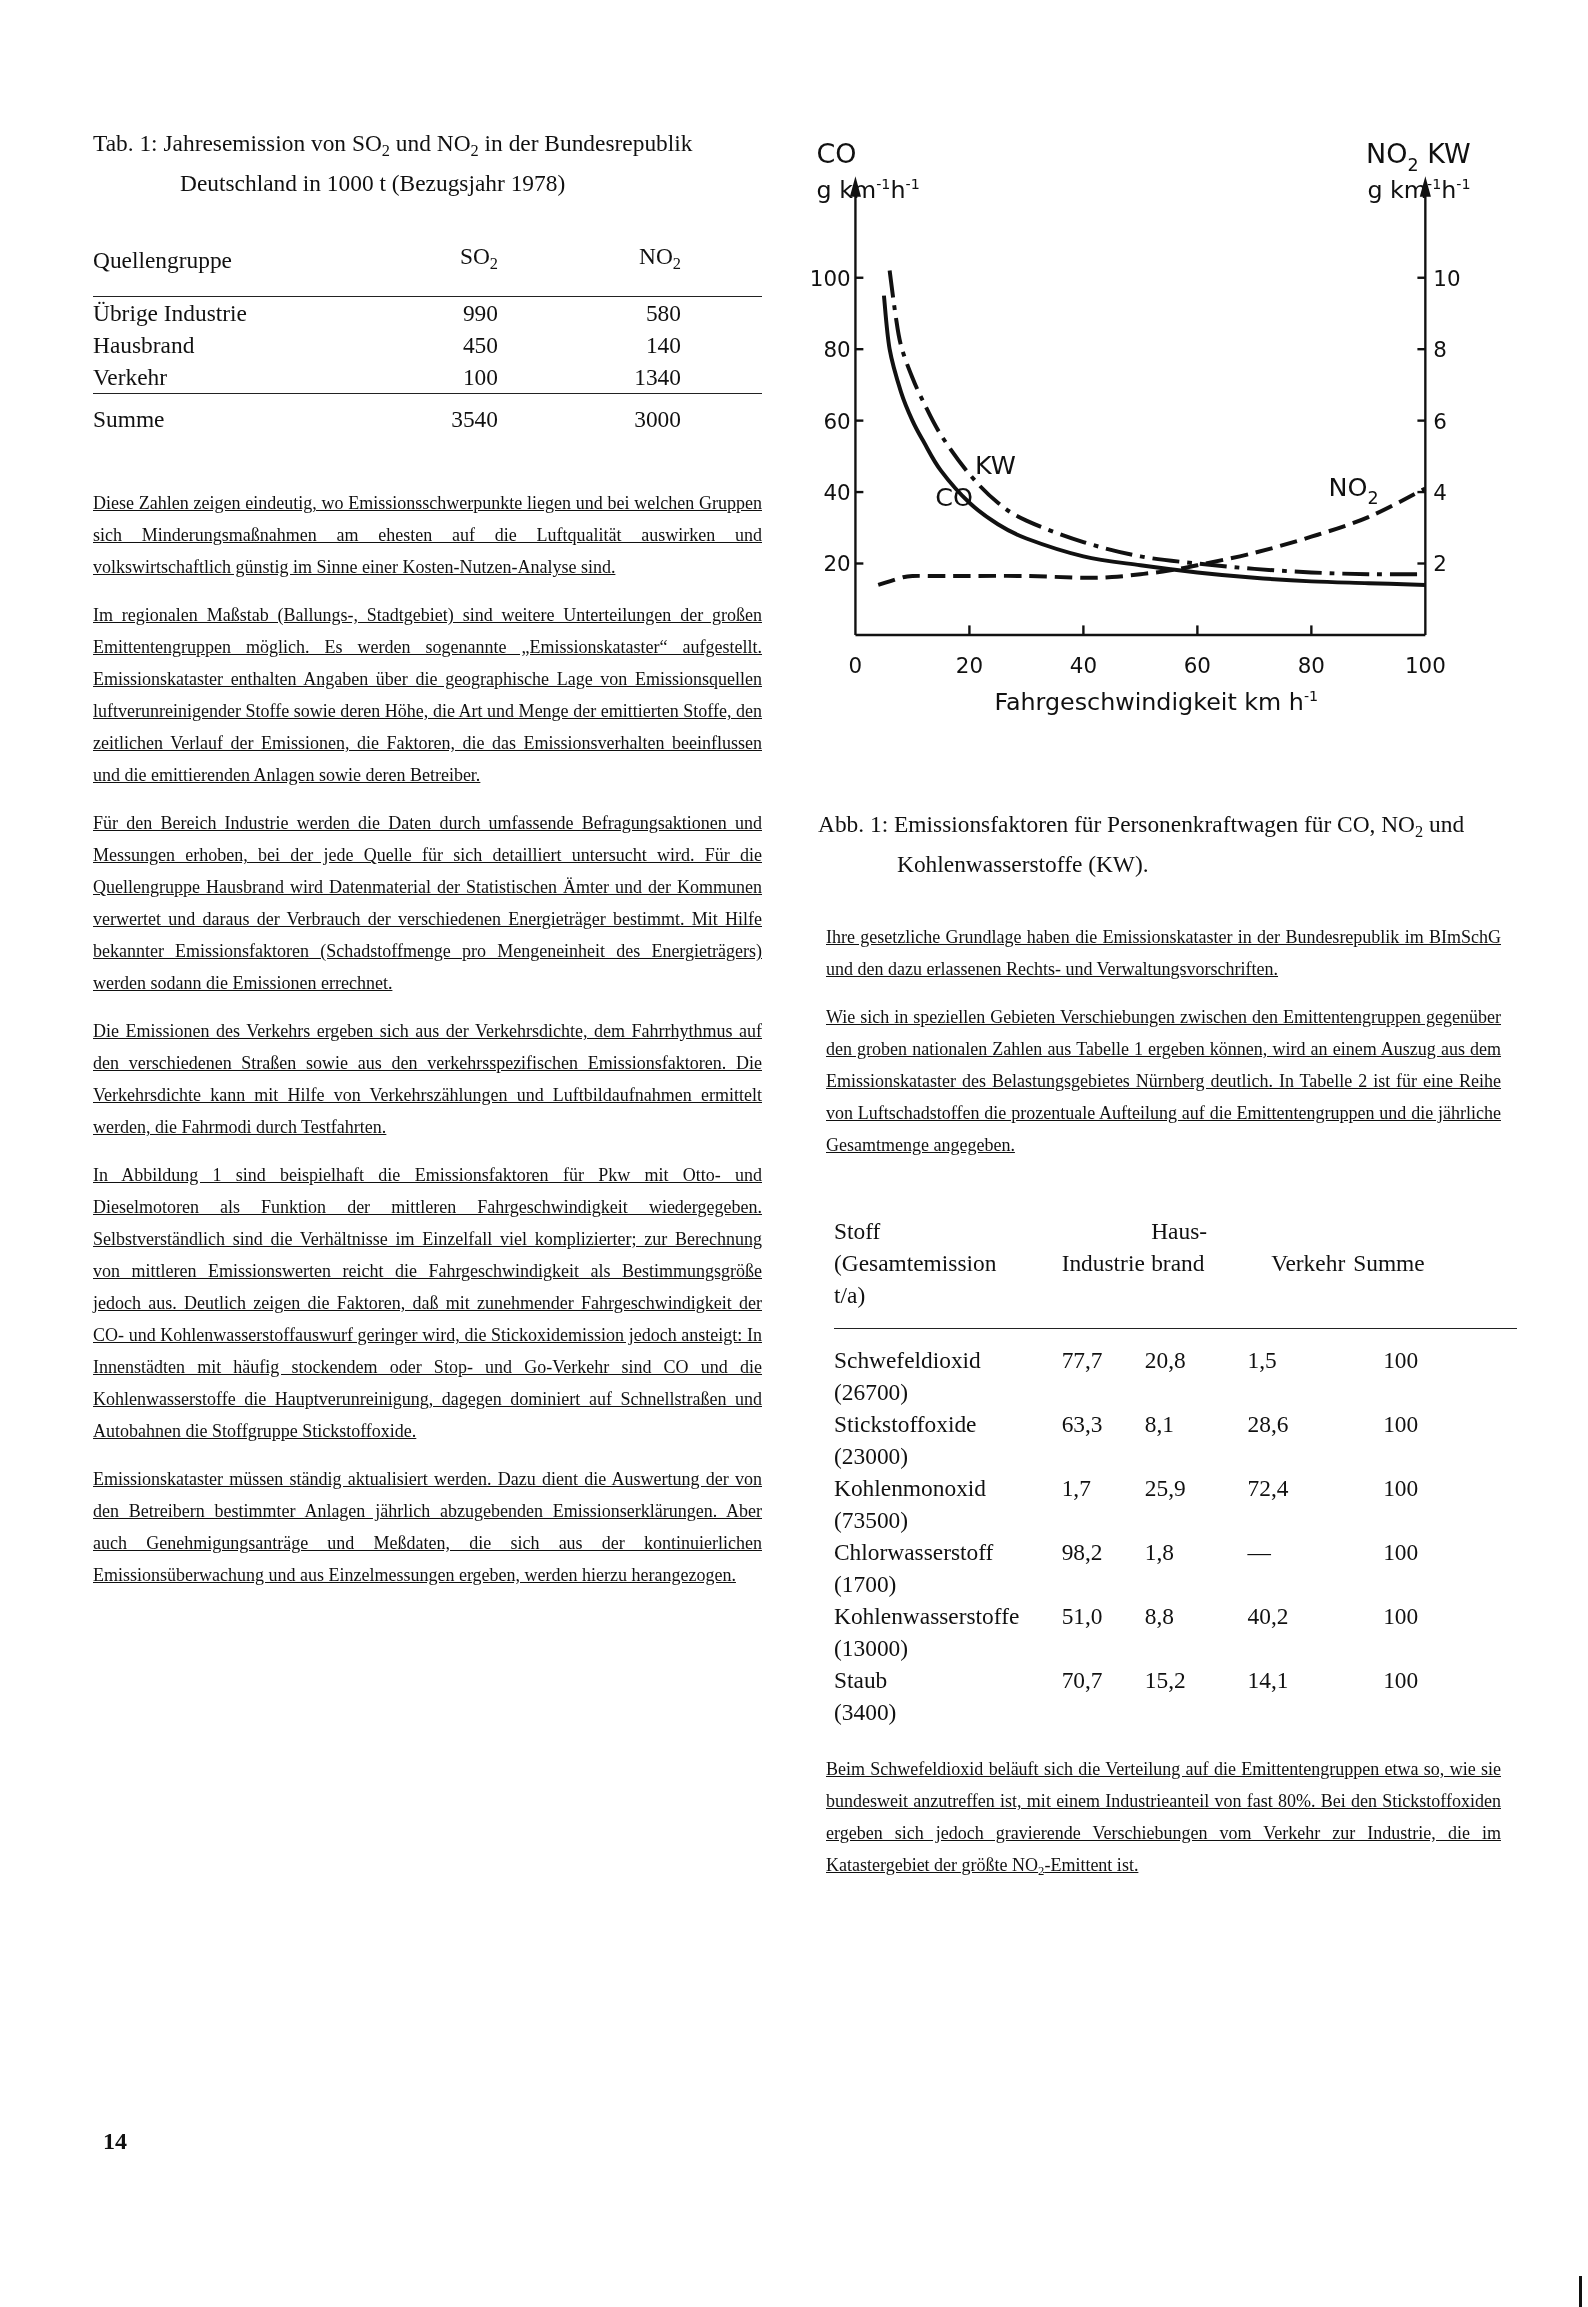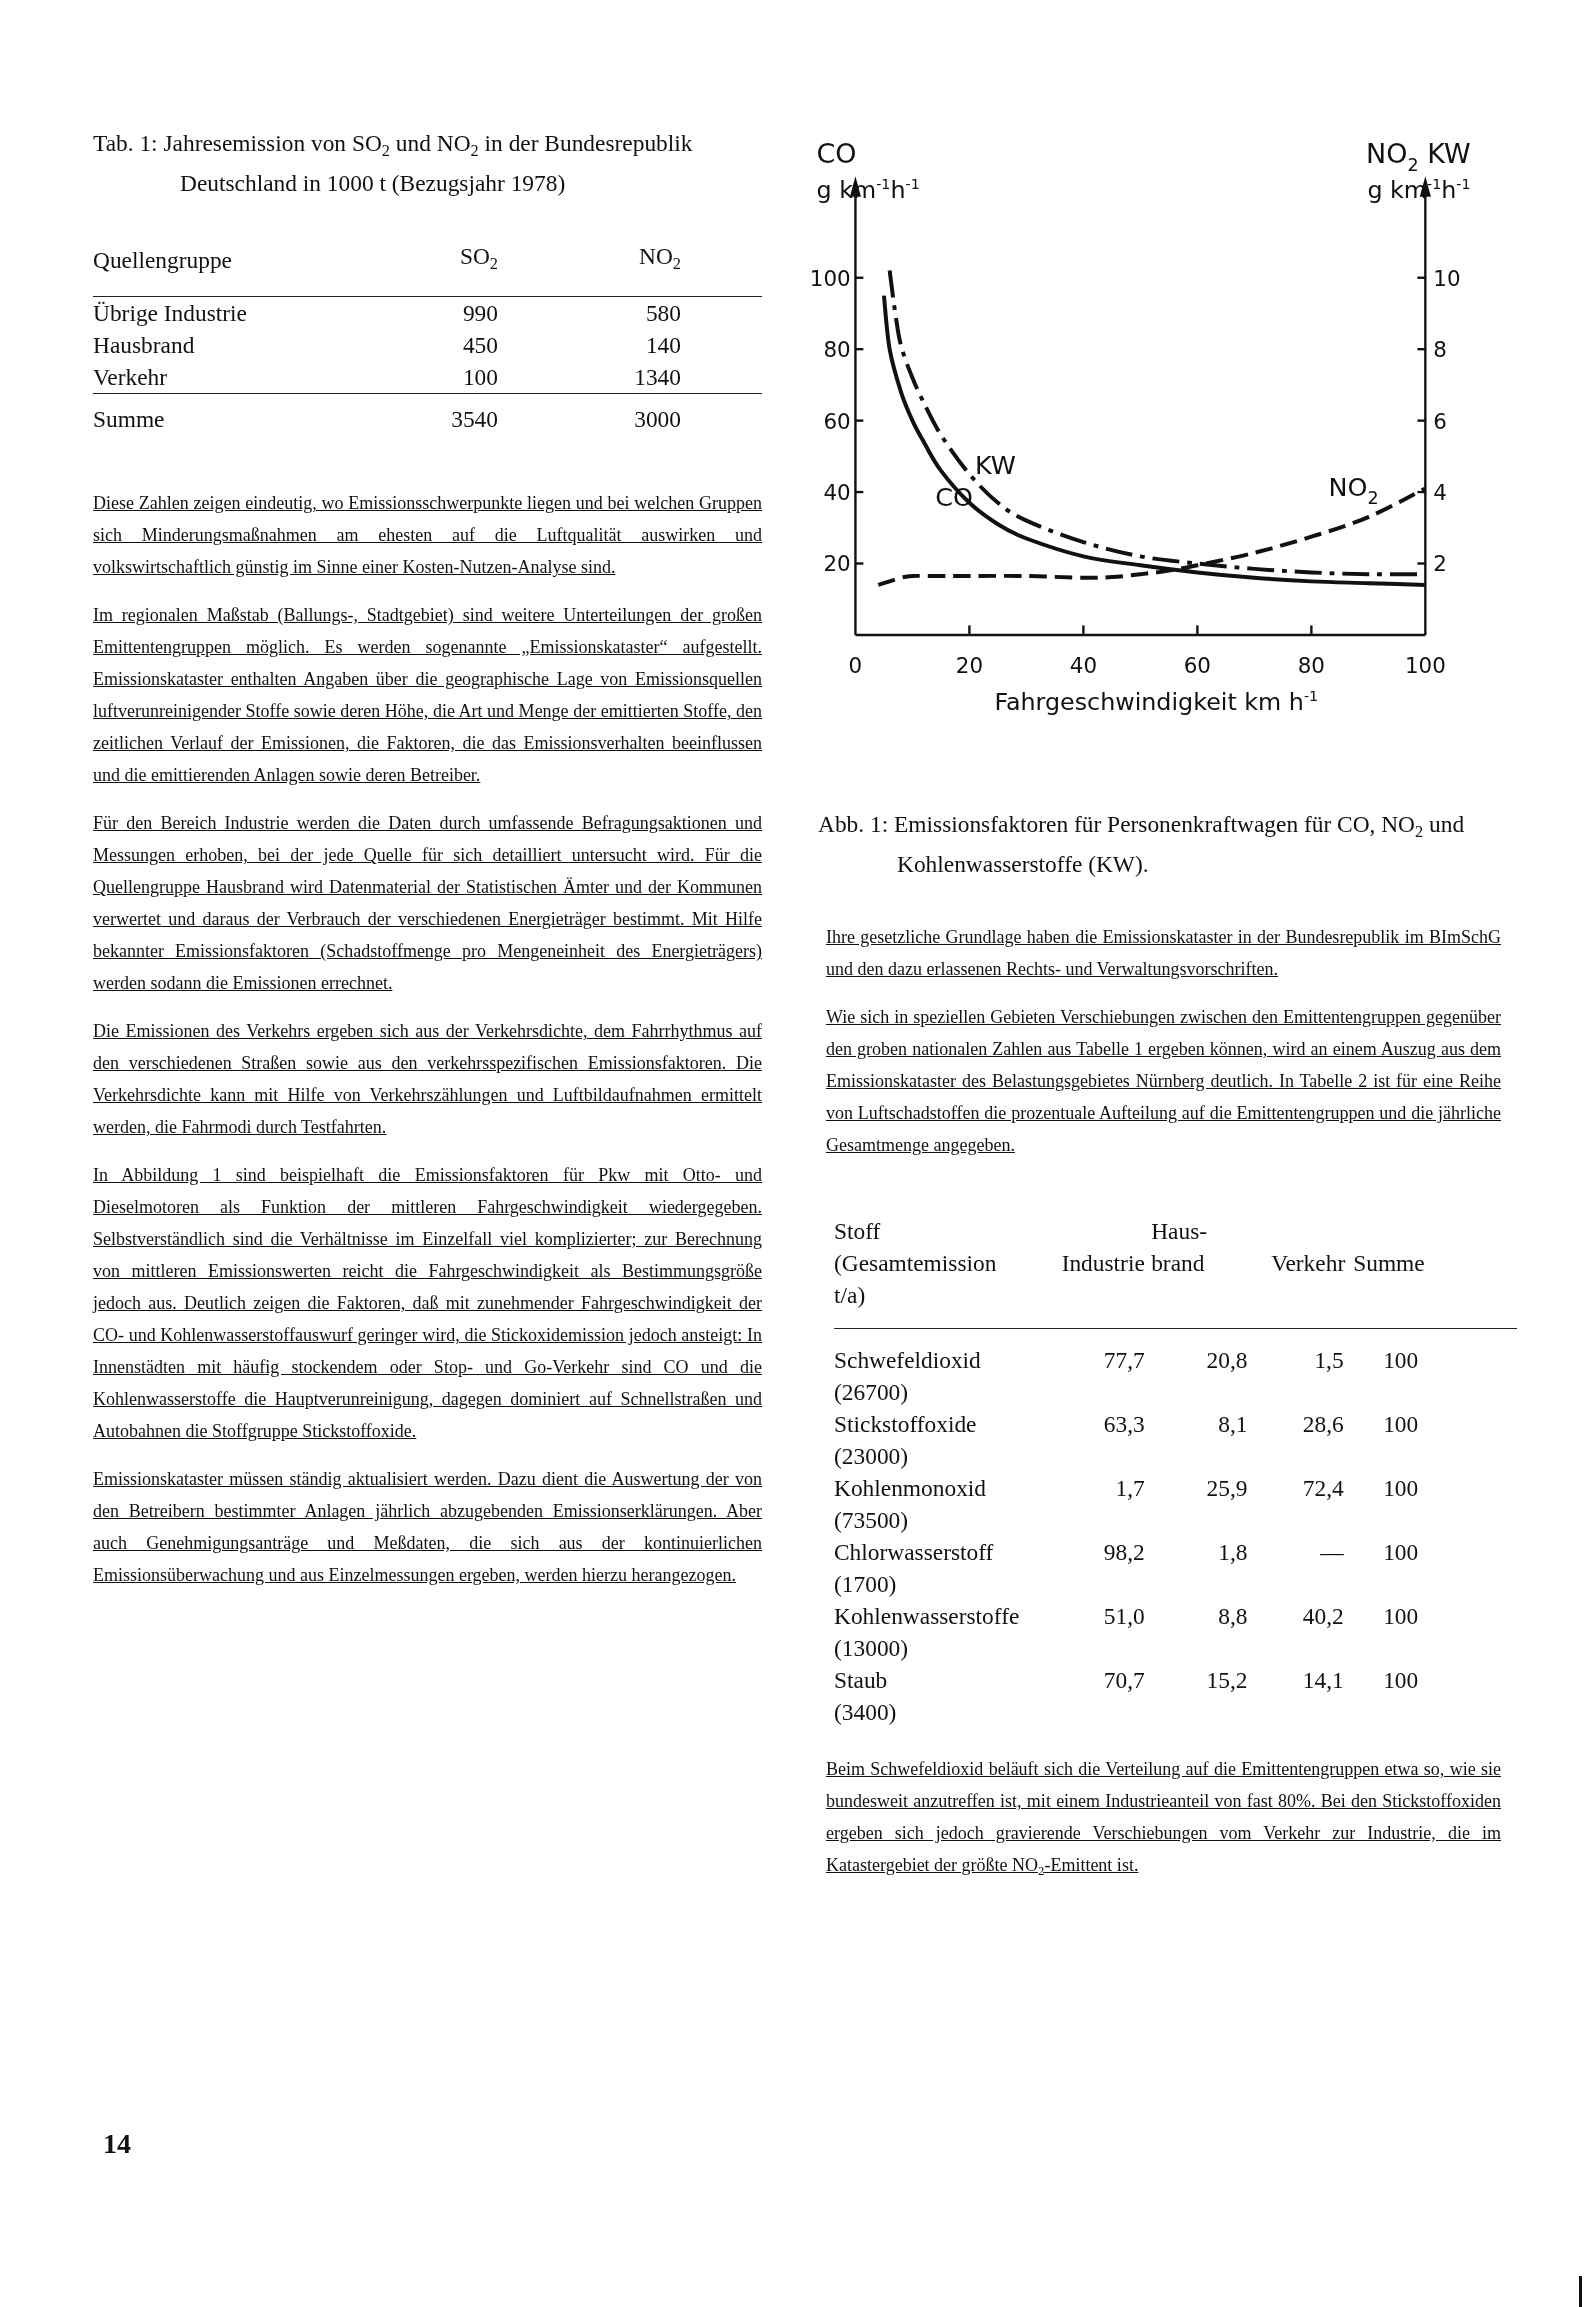--- a/index.html
+++ b/index.html
@@ -17,25 +17,25 @@
   .t1 .num { text-align:right; }
   .t1 tr.first td { padding-top:11px; }
   .t1 tr.sum td { border-top:1.6px solid #222; padding-top:9.5px; }
   .t1 thead tr th { border-bottom:1.6px solid #222; }
   
   .t2 { width:683px; border-collapse:collapse; font-size:23.4px; margin-top:16px; margin-left:8px; }
   .t2 td, .t2 th { padding:0; font-weight:normal; line-height:32px; vertical-align:top; }
   .t2 th { text-align:left; padding-bottom:17.5px; }
   .t2 thead tr th { border-bottom:1.6px solid #222; }
   .t2 tr.first td { padding-top:14.3px; }
-  .t2 .num { text-align:right; }
+  .t2 .num { }
   sub.s { font-size:0.7em; vertical-align:-0.3em; }
   #chart { position:absolute; left:794px; top:119px; width:715px; height:635px; }
   #chart text { font-family:"DejaVu Sans","Liberation Sans",sans-serif; fill:#111; }
-  #pagenum { position:absolute; left:103px; top:2128px; font-size:28px; font-weight:bold; }
+  #pagenum { position:absolute; left:103px; top:2128px; font-size:24px; font-weight:bold; }
   #edge-mark { position:absolute; left:1579px; top:2276px; width:3.2px; height:31px; background:#111; }
 </style>
 </head>
 <body>
 
 <div id="left" class="col">
   <p class="cap hang"><span>Tab. 1:</span> <span>Jahresemission von SO</span><sub class="s">2</sub><span> und NO</span><sub class="s">2</sub><span> in der Bundesrepublik Deutschland in 1000 t (Bezugsjahr 1978)</span></p>
 
   <table class="t1">
     <colgroup>

